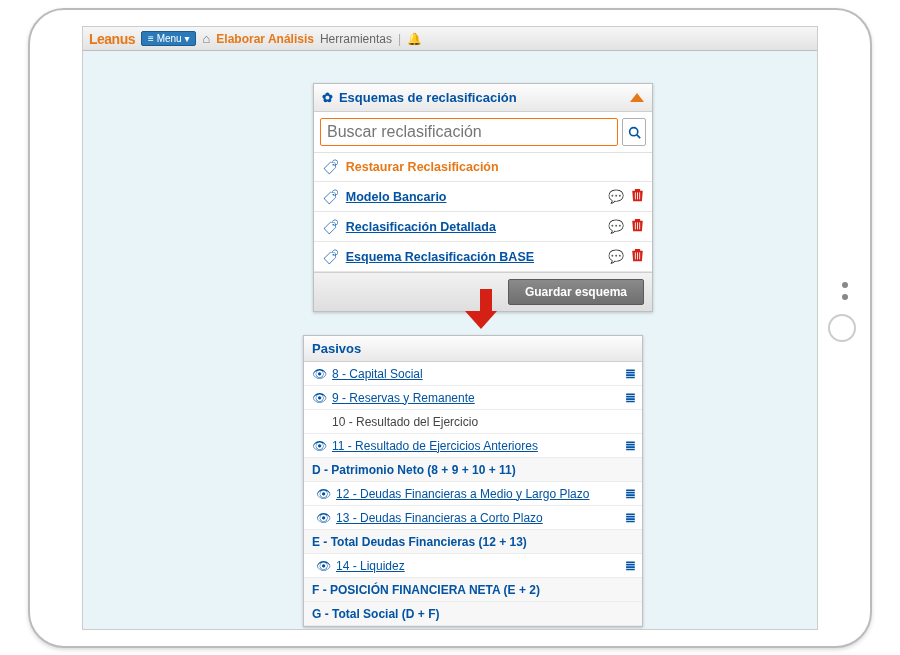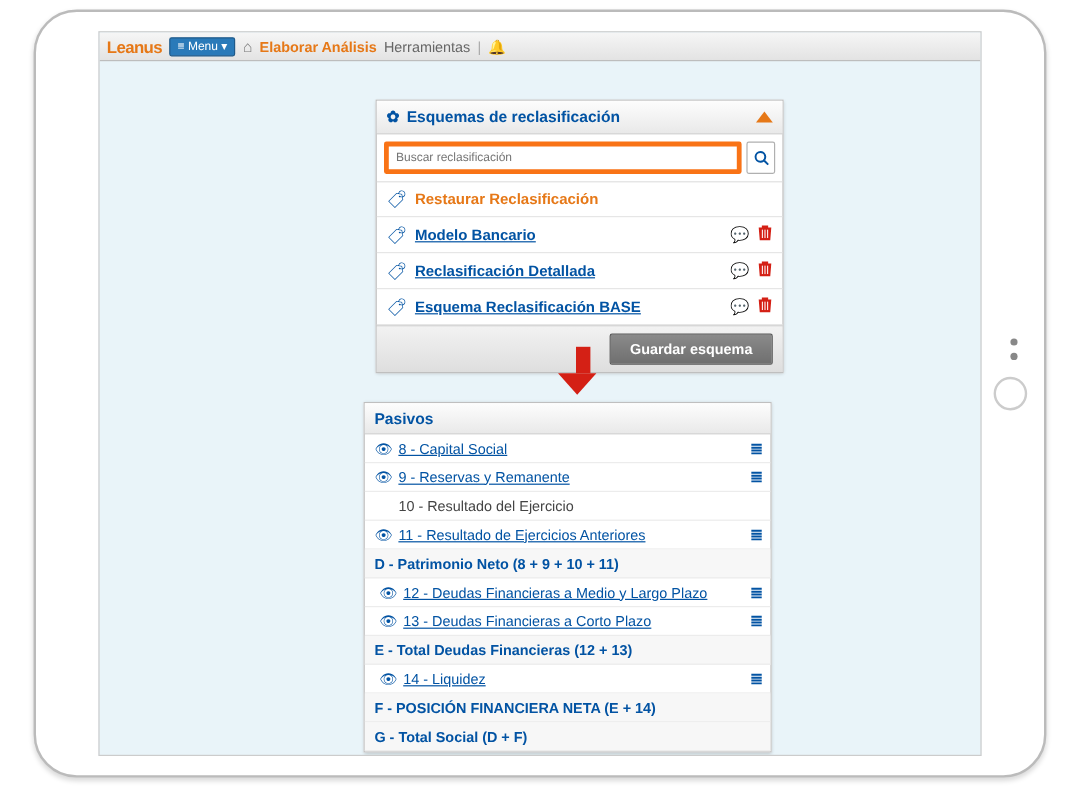--- a/index.html
+++ b/index.html
@@ -115,22 +115,22 @@
     border-bottom: 9px solid #e67817;
   }
   .search-row {
     display: flex;
     padding: 6px;
     gap: 4px;
     border-bottom: 1px solid #e0e0e0;
   }
   .search-input {
     flex: 1;
-    border: 4px solid #f97316;
-    font-size: 10px;
+    border: 1px solid #f97316;
+    font-size: 16px;
     padding: 4px 6px;
     color: #ef4444;
     border-radius: 2px;
   }
   .search-btn {
     width: 24px;
     display: flex;
     align-items: center;
     justify-content: center;
     color: #0253a3;
@@ -353,21 +353,21 @@
       </div>
       <div class="acct-row subtotal">
         <span class="sub-label">E - Total Deudas Financieras (12 + 13)</span>
       </div>
       <div class="acct-row indent">
         <span class="eye-ico">👁</span>
         <a class="acct-link">14 - Liquidez</a>
         <span class="list-ico">≣</span>
       </div>
       <div class="acct-row subtotal">
-        <span class="sub-label">F - POSICIÓN FINANCIERA NETA (E + 14)</span>
+        <span class="sub-label">F - POSICIÓN FINANCIERA NETA (E + 2)</span>
       </div>
       <div class="acct-row subtotal">
         <span class="sub-label">G - Total Social (D + F)</span>
       </div>
     </div>
 
   </div>
 </div>
 
 </body></html>

